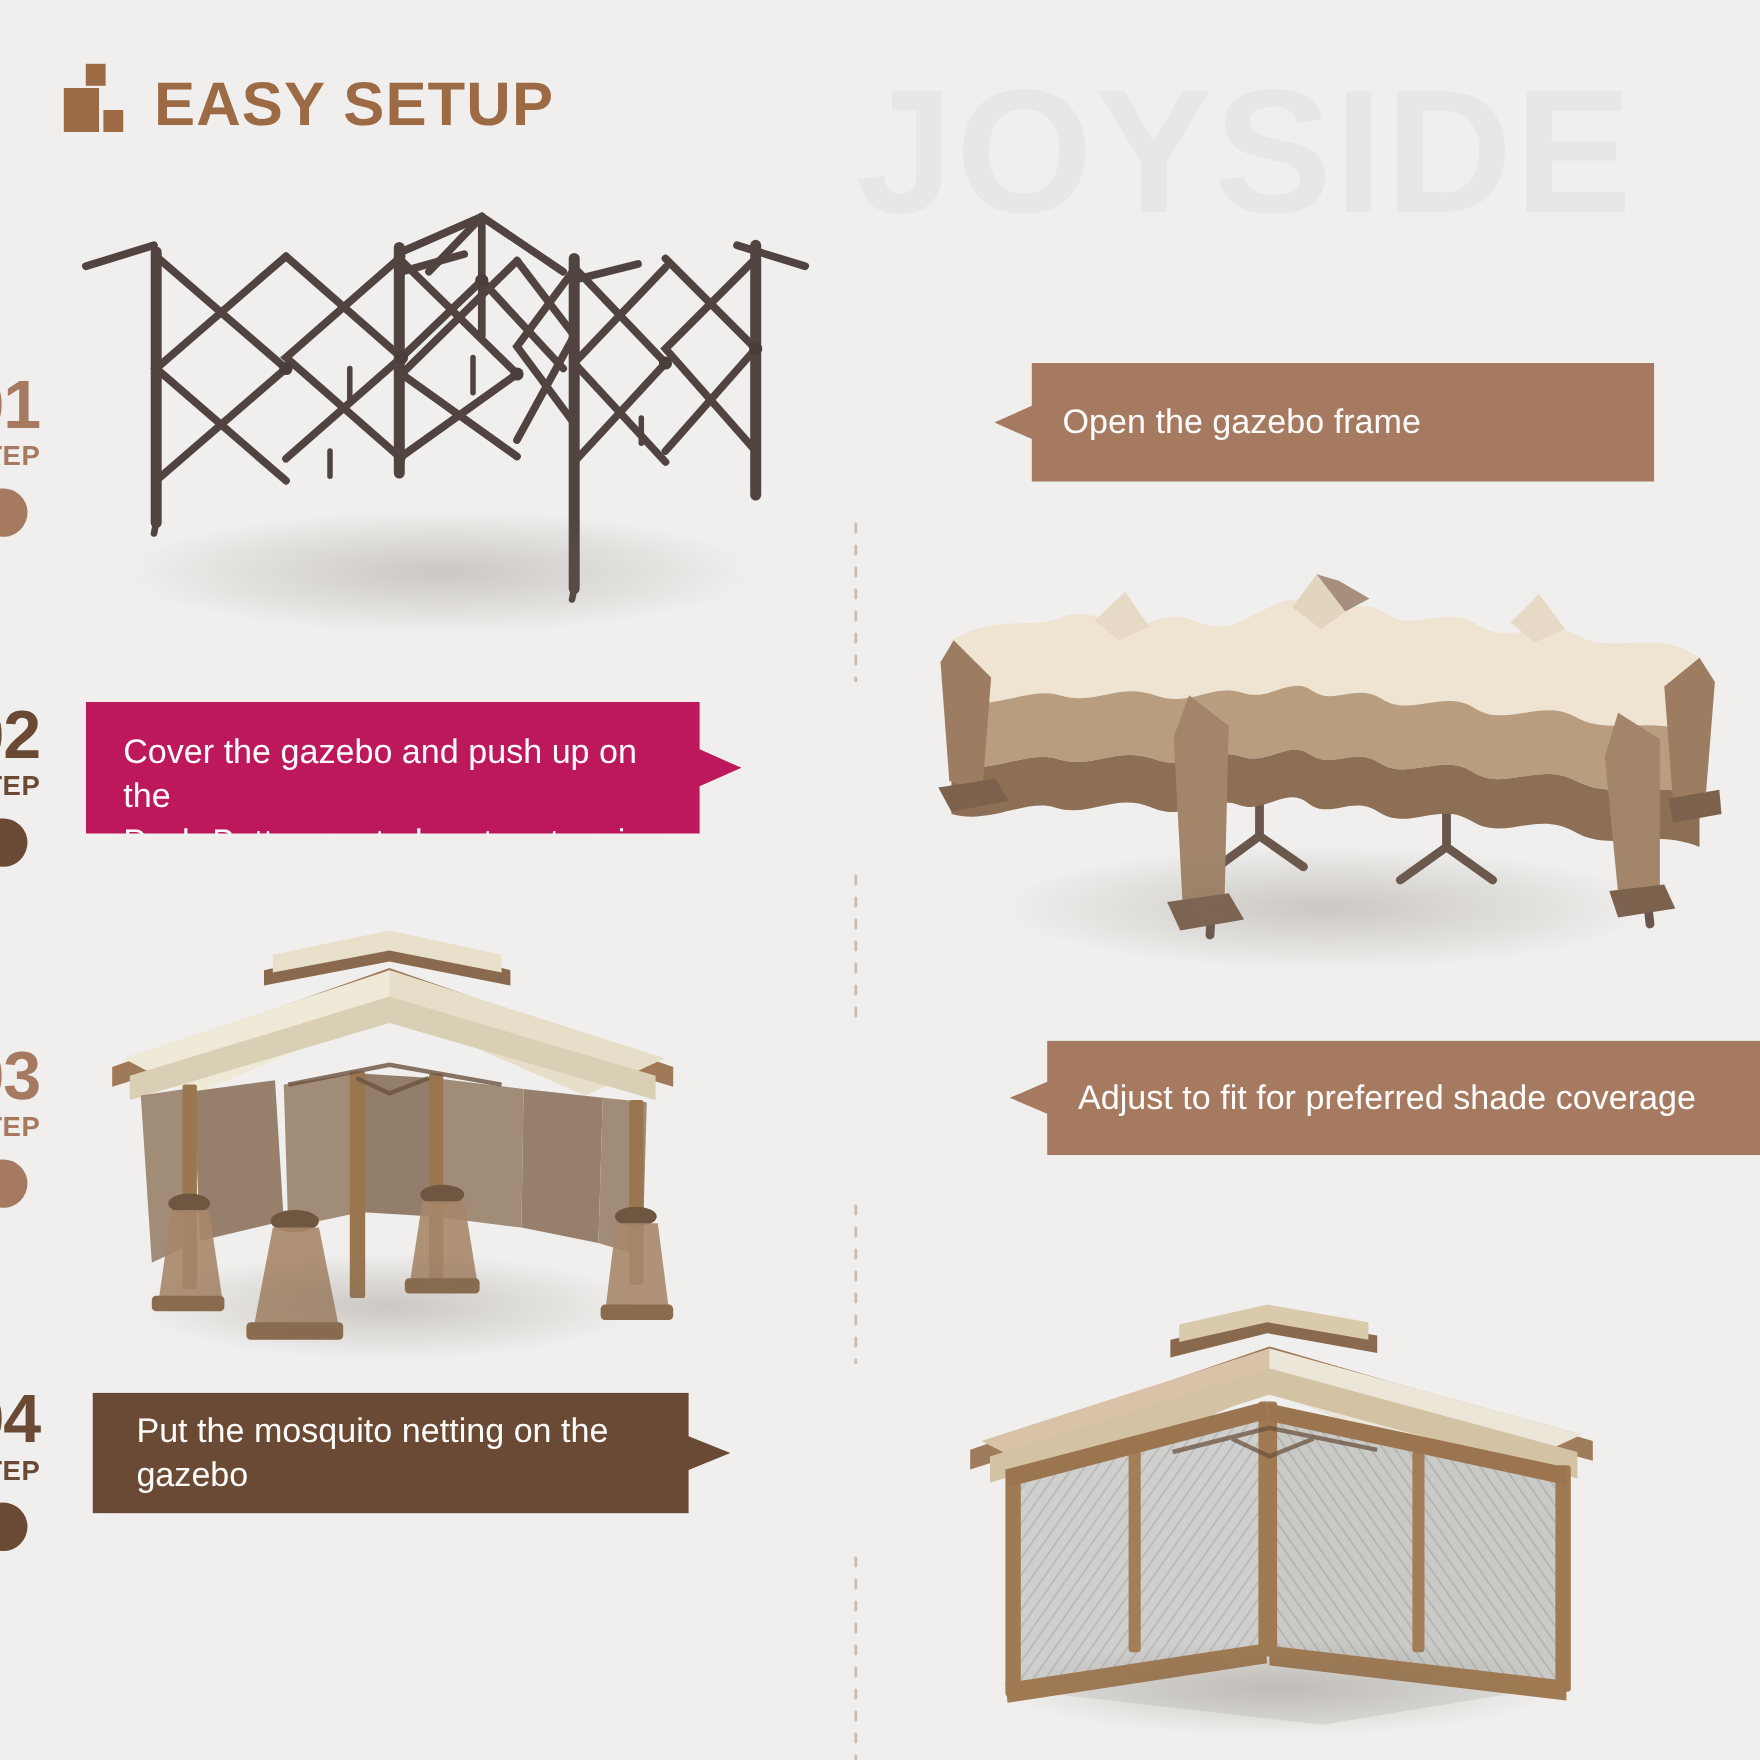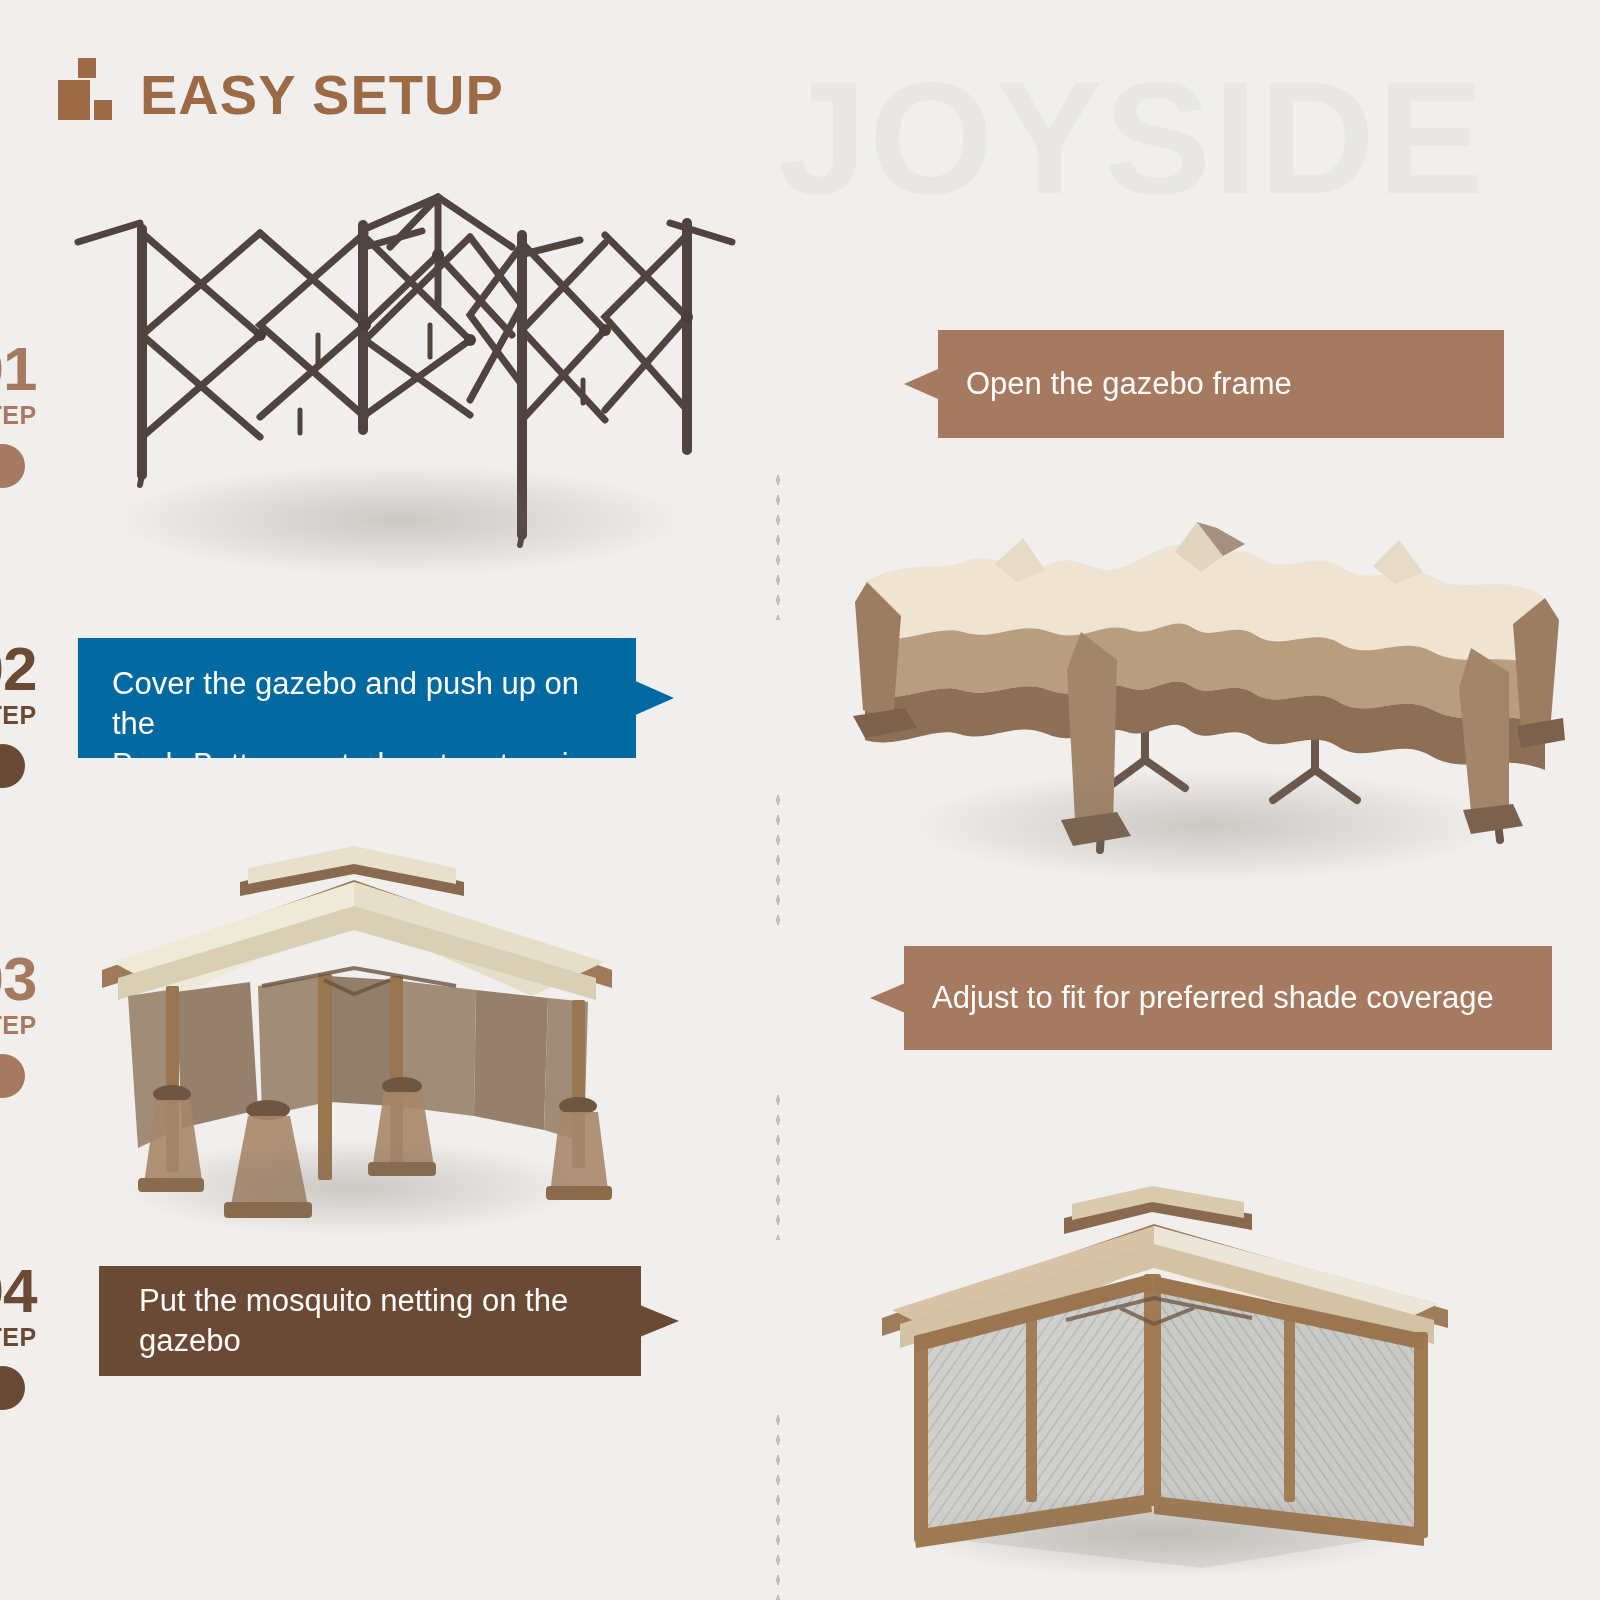--- a/index.html
+++ b/index.html
@@ -331,24 +331,24 @@
     <div class="step-num" style="color:#6b4a35;">04</div>
     <div class="step-word" style="color:#6b4a35;">STEP</div>
     <div class="step-bullet" style="background:#6b4a35;"></div>
   </div>
 </div>
 
 <div class="callout left-arrow" style="left:904px; top:330px; width:600px; height:108px; background:#a67a60;">
   <span class="txt">Open the gazebo frame</span>
 </div>
 
-<div class="callout right-arrow" style="left:78px; top:638px; width:596px; height:120px; background:#0369a1; display:block; padding:26px 62px 26px 34px;">
+<div class="callout right-arrow" style="left:78px; top:638px; width:596px; height:120px; background:#be185d; display:block; padding:26px 62px 26px 34px;">
   <span class="txt" style="display:block;">Cover the gazebo and push up on the</span>
   <span class="txt" style="display:block;">Push-Button control system to raise</span>
 </div>
 
-<div class="callout left-arrow" style="left:870px; top:946px; width:682px; height:104px; background:#a67a60;text-align:center;">
+<div class="callout left-arrow" style="left:918px; top:946px; width:682px; height:104px; background:#a67a60;text-align:center;">
   <span class="txt">Adjust to fit for preferred shade coverage</span>
 </div>
 
-<div class="callout right-arrow" style="left:84px; top:1266px; width:580px; height:110px; background:#6b4a35;margin-left:15px;">
+<div class="callout right-arrow" style="left:84px; top:1266px; width:580px; height:110px; background:#6b4a35;">
   <span class="txt">Put the mosquito netting on the gazebo</span>
 </div>
 
 </body></html>

